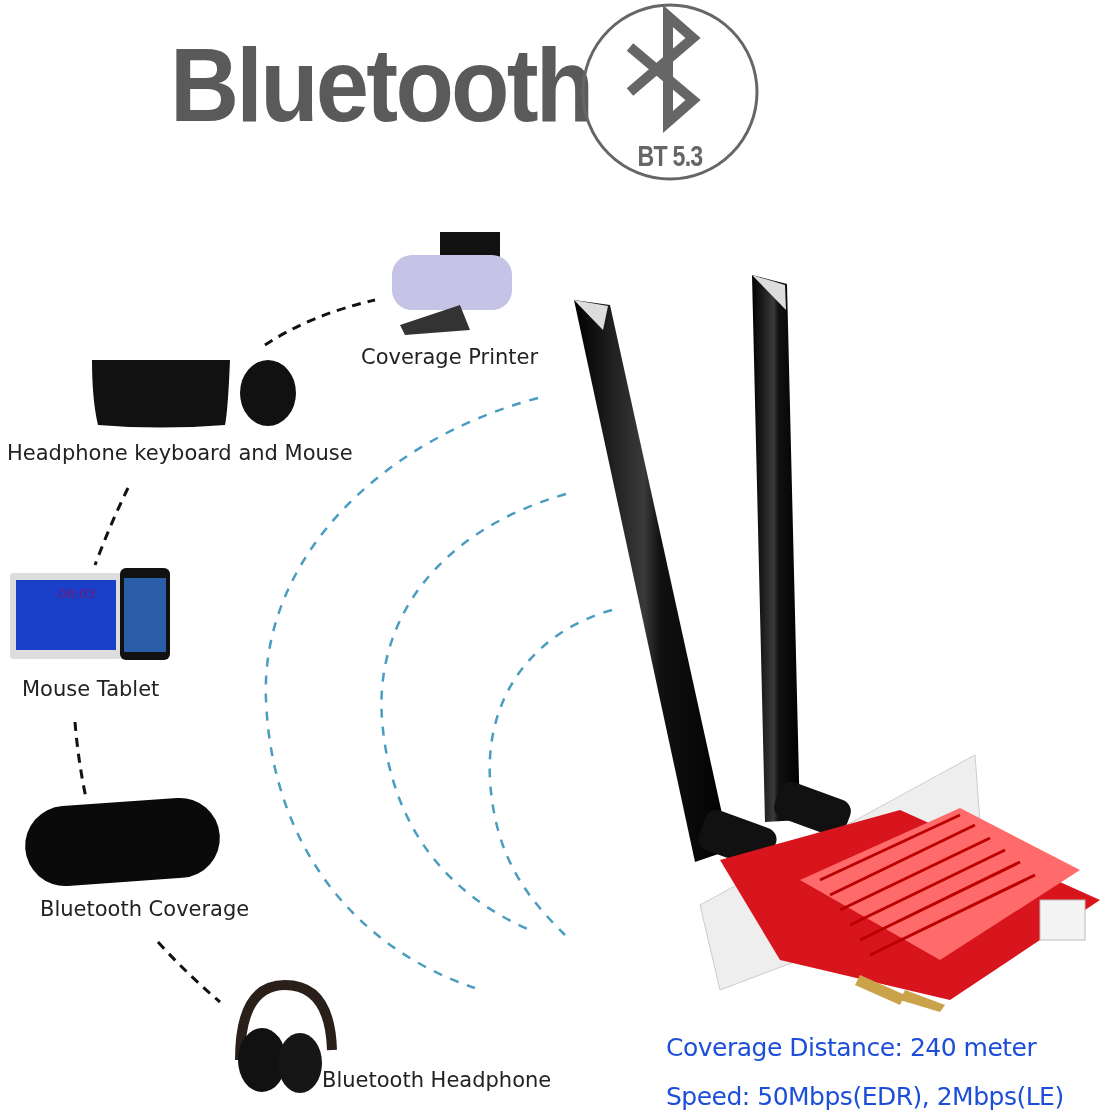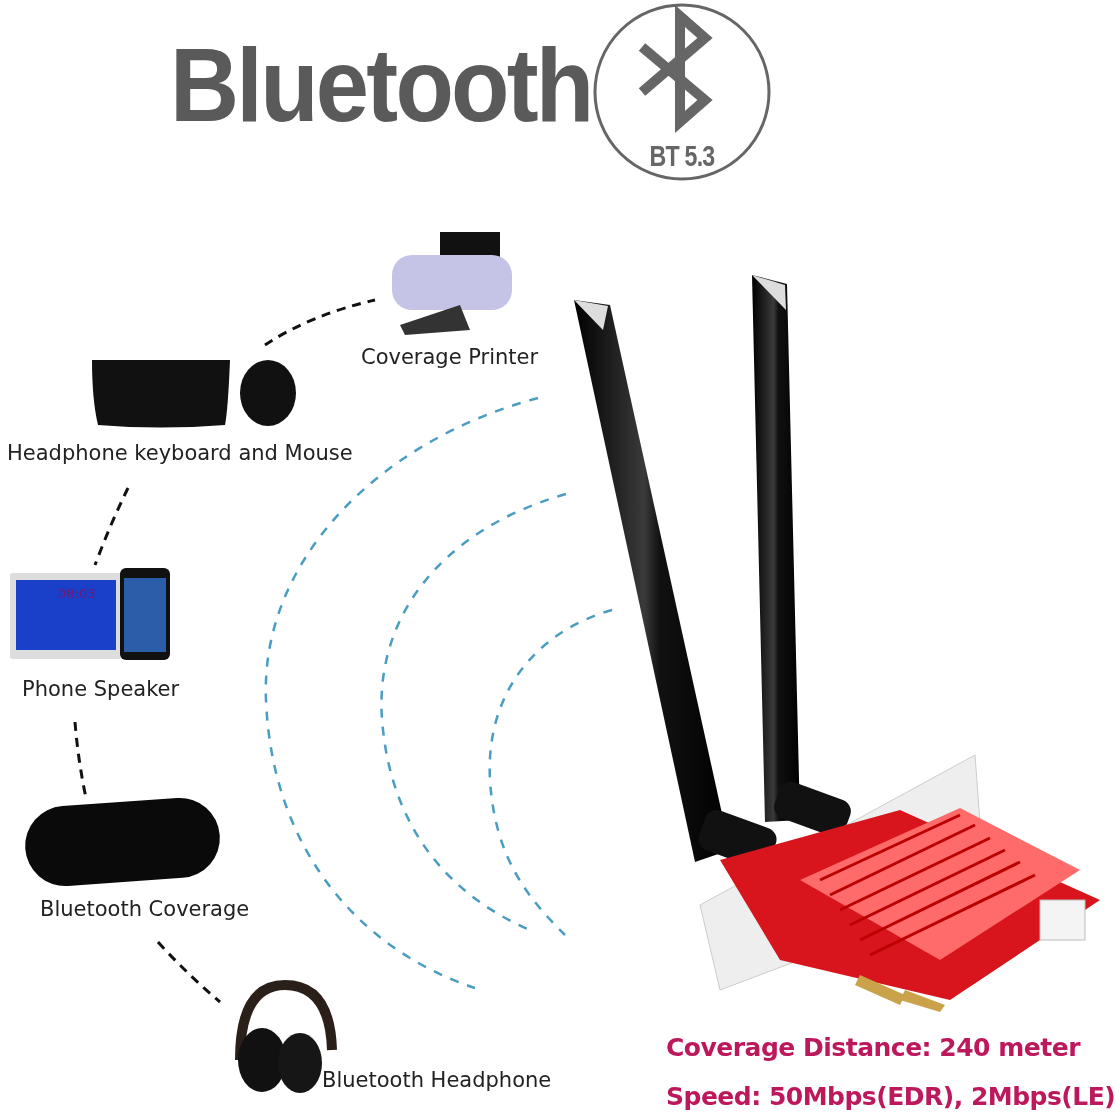--- a/index.html
+++ b/index.html
@@ -4,29 +4,29 @@
   <style>
     html, body { margin:0; padding:0; background:#ffffff; }
     body { width:1116px; height:1116px; position:relative; overflow:hidden; font-family:"Liberation Sans", sans-serif; }
     .abs { position:absolute; }
     .title {
       left:170px; top:30px; font-family:"Liberation Sans", sans-serif; font-weight:bold;
       font-size:104px; line-height:110px; color:#5a5a5a; letter-spacing:-3px;
       transform:scaleX(0.92); transform-origin:left top;
     }
     .label { font-family:"DejaVu Sans", sans-serif; font-size:21px; color:#222; white-space:nowrap; }
-    .spec { font-family:"DejaVu Sans", sans-serif; font-weight:700; font-size:25px; color:#be185d; white-space:nowrap; letter-spacing:-0.5px; }
+    .spec { font-family:"DejaVu Sans", sans-serif; font-weight:400; font-size:25px; color:#1d4ed8; white-space:nowrap; letter-spacing:-0.5px; }
     svg { position:absolute; left:0; top:0; }
   </style>
 </head>
 <body>
 
 <div class="abs title">Bluetooth</div>
 
-<div class="abs" style="left:592px;top:2px;width:180px;height:180px;">
+<div class="abs" style="left:580px;top:2px;width:180px;height:180px;">
   <svg width="180" height="180" viewBox="0 0 180 180">
     <circle cx="90" cy="90" r="87" fill="none" stroke="#666" stroke-width="3"></circle>
     <polyline points="50,45 113,98 88,120 88,14 113,36 50,90" fill="none" stroke="#666" stroke-width="10" stroke-linejoin="miter"></polyline>
   </svg>
   <div class="abs" style="left:0;width:180px;top:138px;text-align:center;font-family:'Liberation Sans',sans-serif;font-weight:bold;font-size:29px;color:#666;letter-spacing:-1px;transform:scaleX(0.8);">BT 5.3</div>
 </div>
 
 <svg width="1116" height="1116" viewBox="0 0 1116 1116">
 
   <g fill="none" stroke="#111" stroke-width="3" stroke-dasharray="9,7">
@@ -96,20 +96,20 @@
   </g>
   <g>
     <path d="M240,1060 Q240,985 285,985 Q330,985 332,1050" fill="none" stroke="#2b1f1a" stroke-width="10"></path>
     <ellipse cx="262" cy="1060" rx="24" ry="32" fill="#111"></ellipse>
     <ellipse cx="300" cy="1063" rx="22" ry="30" fill="#161616"></ellipse>
   </g>
 </svg>
 
 <div class="abs label" style="left:361px;top:345px;">Coverage Printer</div>
 <div class="abs label" style="left:7px;top:441px;">Headphone keyboard and Mouse</div>
-<div class="abs label" style="left:22px;top:677px;">Phone Speaker</div>
+<div class="abs label" style="left:22px;top:677px;">Mouse Tablet</div>
 <div class="abs label" style="left:40px;top:897px;">Bluetooth Coverage</div>
 <div class="abs label" style="left:322px;top:1068px;">Bluetooth Headphone</div>
 
 <div class="abs" style="left:58px;top:586px;font-size:13px;color:#701a75;font-family:'DejaVu Sans',sans-serif;">08:03</div>
 
 <div class="abs spec" style="left:666px;top:1033px;">Coverage Distance: 240 meter</div>
 <div class="abs spec" style="left:666px;top:1082px;text-align:right;">Speed: 50Mbps(EDR), 2Mbps(LE)</div>
 
 </body></html>

